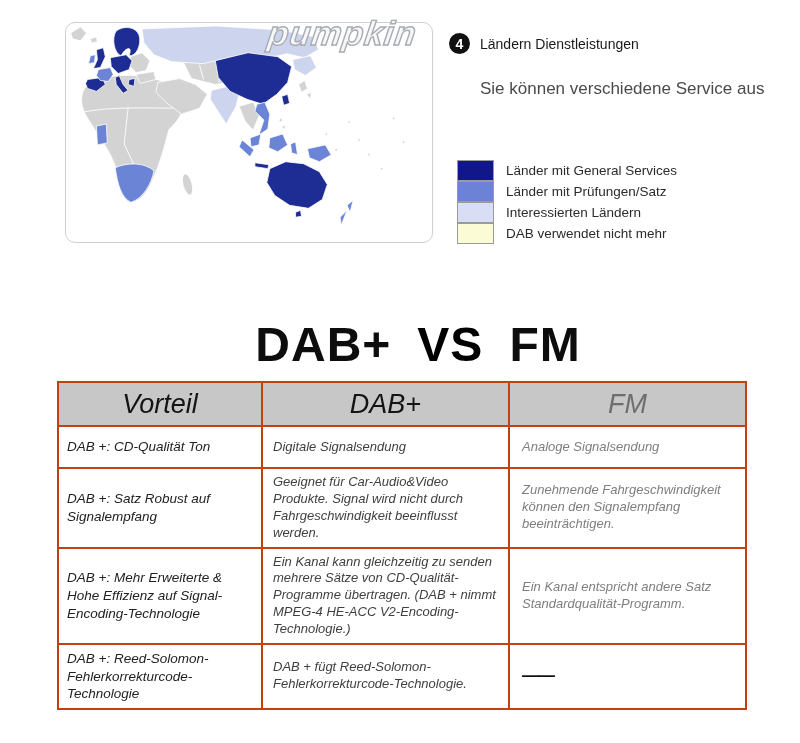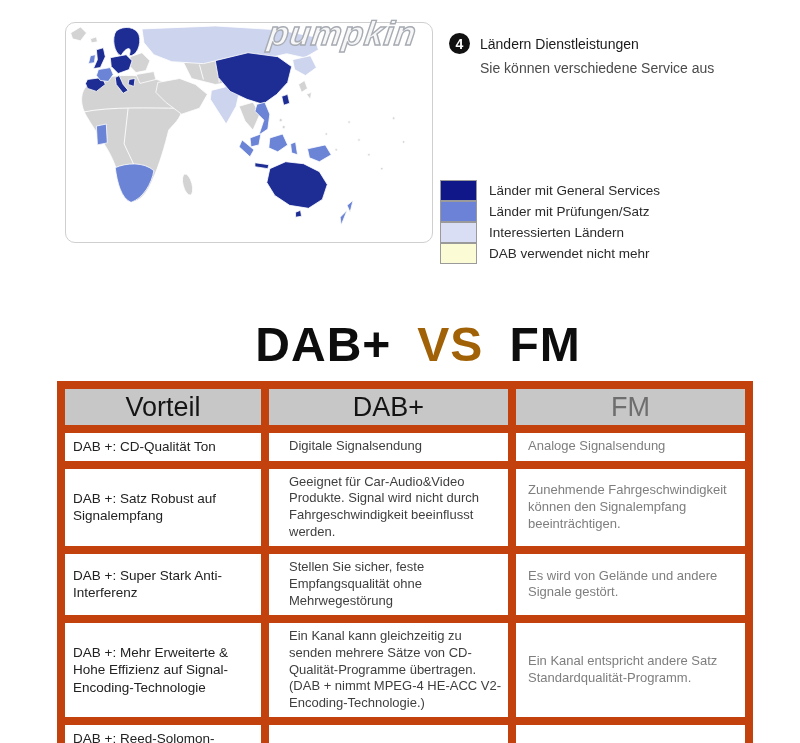--- a/index.html
+++ b/index.html
@@ -32,54 +32,54 @@
   }
 
   .right-col { position:absolute; left:449px; top:33px; width:330px; }
   .sec-head { display:flex; align-items:center; gap:10px; }
   .badge {
     width:21px; height:21px; border-radius:50%; background:#111111;
     color:#ffffff; font-weight:bold; font-size:14px;
     display:flex; align-items:center; justify-content:center; flex:0 0 auto;
   }
   .sec-title { font-size:14px; color:#1a1a1a; }
-  .sec-desc { margin:1px 0 0 31px; font-size:14px; line-height:27px; color:#4a4a4a; }
-
-  .legend { position:absolute; left:440px; top:160px;margin-top:20px; }
+  .sec-desc { margin:21px 0 0 31px; font-size:17px; line-height:27px; color:#4a4a4a; }
+
+  .legend { position:absolute; left:457px; top:160px; }
   .legend-item { display:flex; align-items:center; height:21px; }
   .legend-swatch {
     width:37px; height:21px; border:1px solid #9a9a9a; margin-top:-1px; flex:0 0 auto;
   }
   .legend-item:first-child .legend-swatch { margin-top:0; }
   .legend-label { margin-left:12px; font-size:13.5px; color:#2b2b2b; white-space:nowrap; }
 
   
   .vs-title {
     margin-top:15px; height:58px; width:800px;
     display:flex; align-items:center; justify-content:center;
     transform:translateX(18px);
     font-weight:bold; font-size:48px; letter-spacing:1px; color:#0d0d0d;
   }
-  .vs-title .vs-mid { color:#a16207; margin:16px 26px; }
+  .vs-title .vs-mid { color:#000000; margin:16px 26px; }
 
   
   table.cmp {
     margin:8px 0 0 57px; width:688px;
     border-collapse:collapse; table-layout:fixed;
   }
   table.cmp th, table.cmp td {
-    border:8px solid #c2410c; vertical-align:middle;
+    border:2px solid #c2410c; vertical-align:middle;font-style:italic;
   }
   table.cmp th {
     height:44px; background:#c7c7c7; font-weight:normal;
     font-size:27px; color:#141414;
   }
   table.cmp th.fm-head { color:#6e6e6e; }
   td.c-vorteil { font-size:13.5px; color:#222222; padding:5px 4px 5px 8px; line-height:1.3; }
-  td.c-dab     { font-size:13px;   color:#3f3f3f; padding:5px 4px 5px 20px; line-height:1.3; }
+  td.c-dab     { font-size:13px;   color:#3f3f3f; padding:5px 4px 5px 10px; line-height:1.3; }
   td.c-fm      { font-size:13px;   color:#7e7e7e; padding:5px 4px 5px 12px; line-height:1.3; }
   .dash { color:#111111; font-size:17px; font-weight:600; letter-spacing:-1px; }
 </style>
 </head>
 <body>
 
 <div class="top-section">
 
   <div class="map-card">
     <svg viewBox="0 0 368 221">
@@ -186,35 +186,30 @@
       <col style="width:237px">
   </colgroup>
   <thead>
     <tr>
       <th>Vorteil</th>
       <th>DAB+</th>
       <th class="fm-head">FM</th>
     </tr>
   </thead>
   <tbody>
-    <tr style="height:30px">
+    <tr style="height:42px">
       <td class="c-vorteil">DAB +: CD-Qualität Ton</td>
       <td class="c-dab">Digitale Signalsendung</td>
       <td class="c-fm">Analoge Signalsendung</td>
     </tr>
     <tr style="height:58px">
       <td class="c-vorteil">DAB +: Satz Robust auf Signalempfang</td>
       <td class="c-dab">Geeignet für Car-Audio&amp;Video Produkte. Signal wird nicht durch Fahrgeschwindigkeit beeinflusst werden.</td>
       <td class="c-fm">Zunehmende Fahrgeschwindigkeit können den Signalempfang beeinträchtigen.</td>
     </tr>
-    <tr style="height:42px">
-      <td class="c-vorteil">DAB +: Super Stark Anti-Interferenz</td>
-      <td class="c-dab">Stellen Sie sicher, feste Empfangsqualität ohne Mehrwegestörung</td>
-      <td class="c-fm">Es wird von Gelände und andere Signale gestört.</td>
-    </tr>
     <tr style="height:64px">
       <td class="c-vorteil">DAB +: Mehr Erweiterte &amp; Hohe Effizienz auf Signal-Encoding-Technologie</td>
       <td class="c-dab">Ein Kanal kann gleichzeitig zu senden mehrere Sätze von CD-Qualität-Programme übertragen. (DAB + nimmt MPEG-4 HE-ACC V2-Encoding-Technologie.)</td>
       <td class="c-fm">Ein Kanal entspricht andere Satz Standardqualität-Programm.</td>
     </tr>
     <tr style="height:42px">
       <td class="c-vorteil">DAB +: Reed-Solomon-Fehlerkorrekturcode-Technologie</td>
       <td class="c-dab">DAB + fügt Reed-Solomon-Fehlerkorrekturcode-Technologie.</td>
       <td class="c-fm"><span class="dash">——</span></td>
     </tr>

